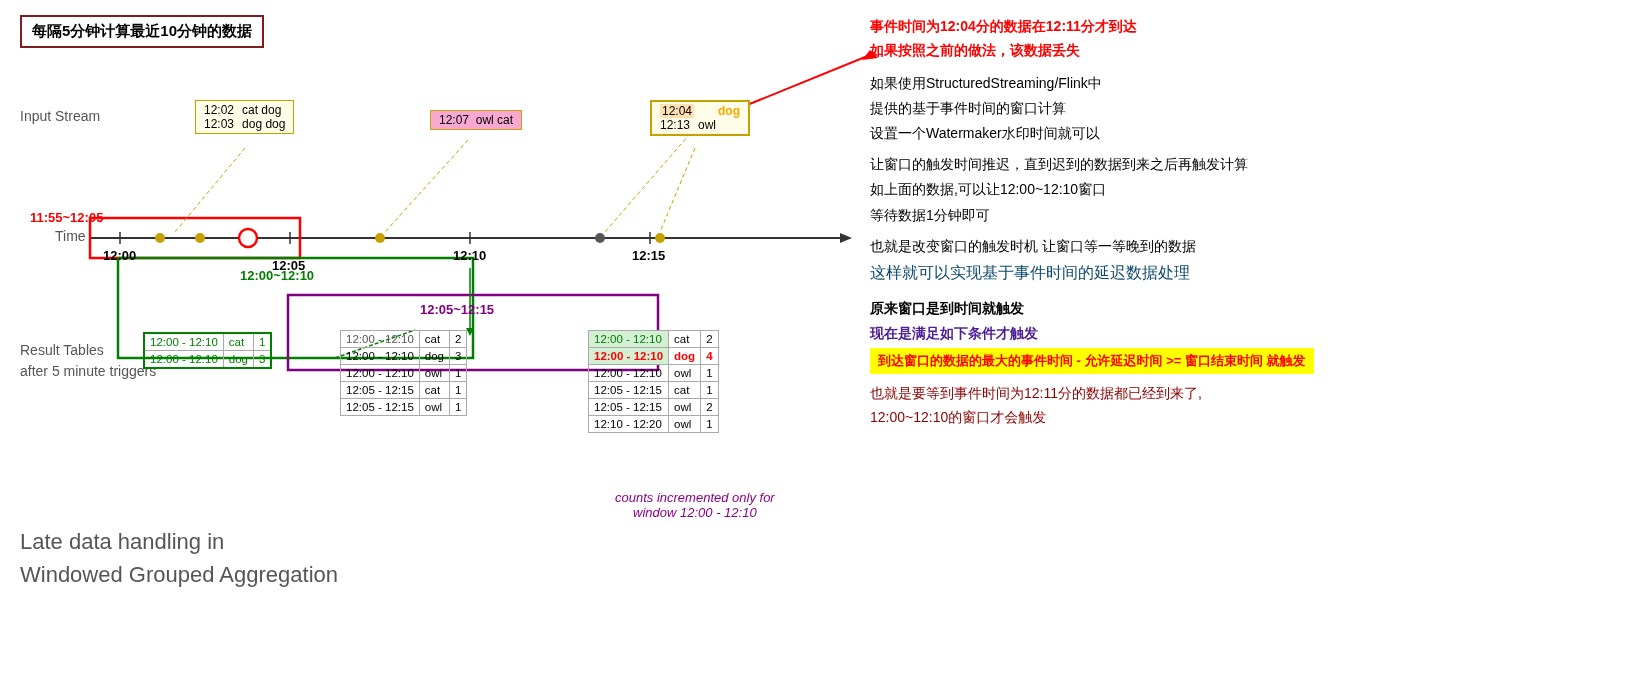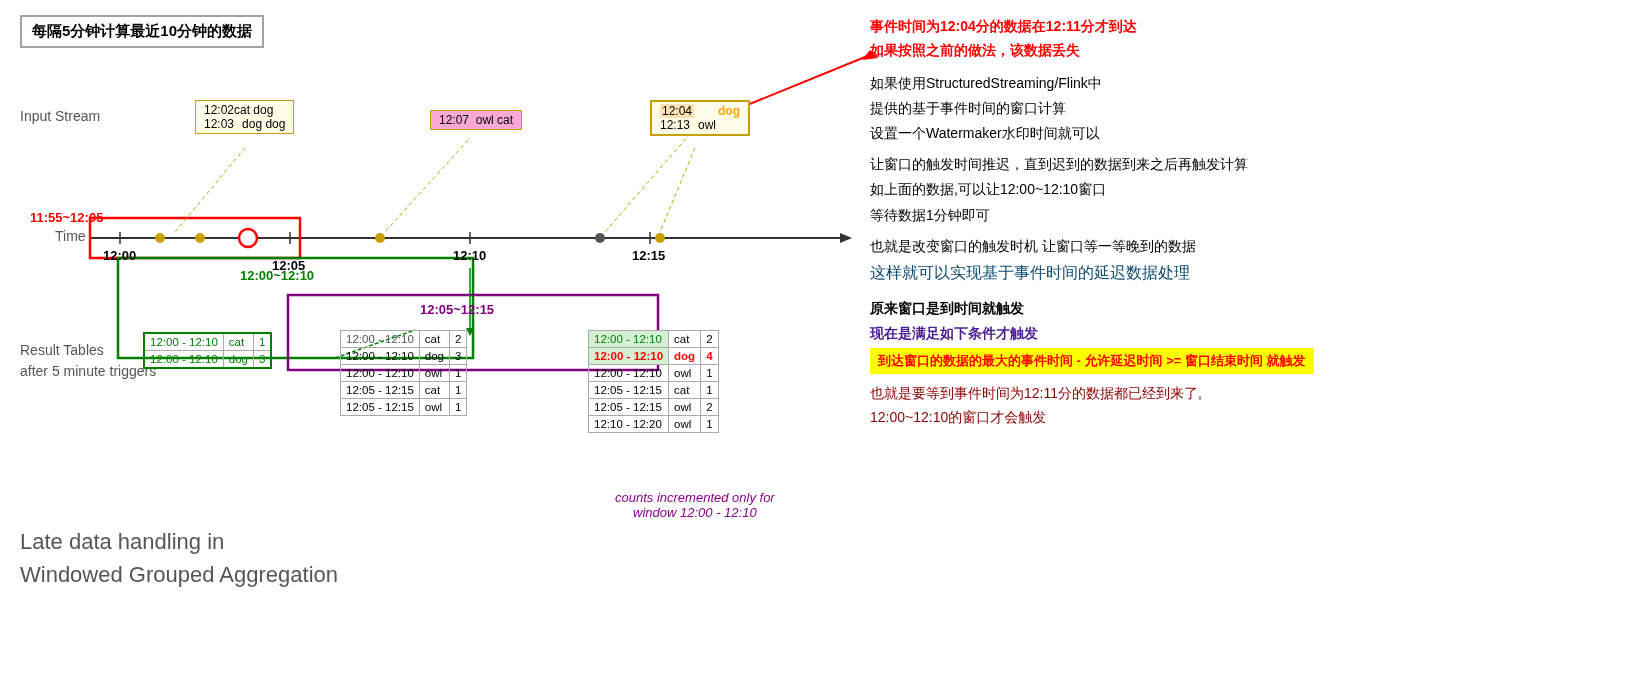--- a/index.html
+++ b/index.html
@@ -17,21 +17,21 @@
       position: relative;
       width: 1639px;
       height: 691px;
     }
 
     
     .title-box {
       position: absolute;
       top: 15px;
       left: 20px;
-      border: 2px solid #a3a3a3;
+      border: 2px solid #7f1d1d;
       padding: 5px 10px;
       font-size: 15px;
       font-weight: bold;
       color: black;
     }
 
     
     .input-stream-label {
       position: absolute;
       top: 108px;
@@ -106,21 +106,21 @@
 
   <div class="title-box">
     <span>每隔5分钟计算最近10分钟的数据</span>
   </div>
 
   <div class="input-stream-label">
     <span>Input Stream</span>
   </div>
 
   <div style="position:absolute; top:100px; left:195px; border:1.5px solid #c8a000; background:#fffde7; padding:2px 8px; font-size:12px;">
-    <div style="display:flex; ">
+    <div style="display:flex; gap:8px;">
         <span>12:02</span>
         <span>cat dog</span>
       </div>
     <div style="display:flex; gap:8px;">
         <span>12:03</span>
         <span>dog dog</span>
       </div>
   </div>
 
   <div style="position:absolute; top:110px; left:430px; border:1.5px solid #c8a000; background:#f9a8d4; padding:2px 8px; font-size:12px;">

